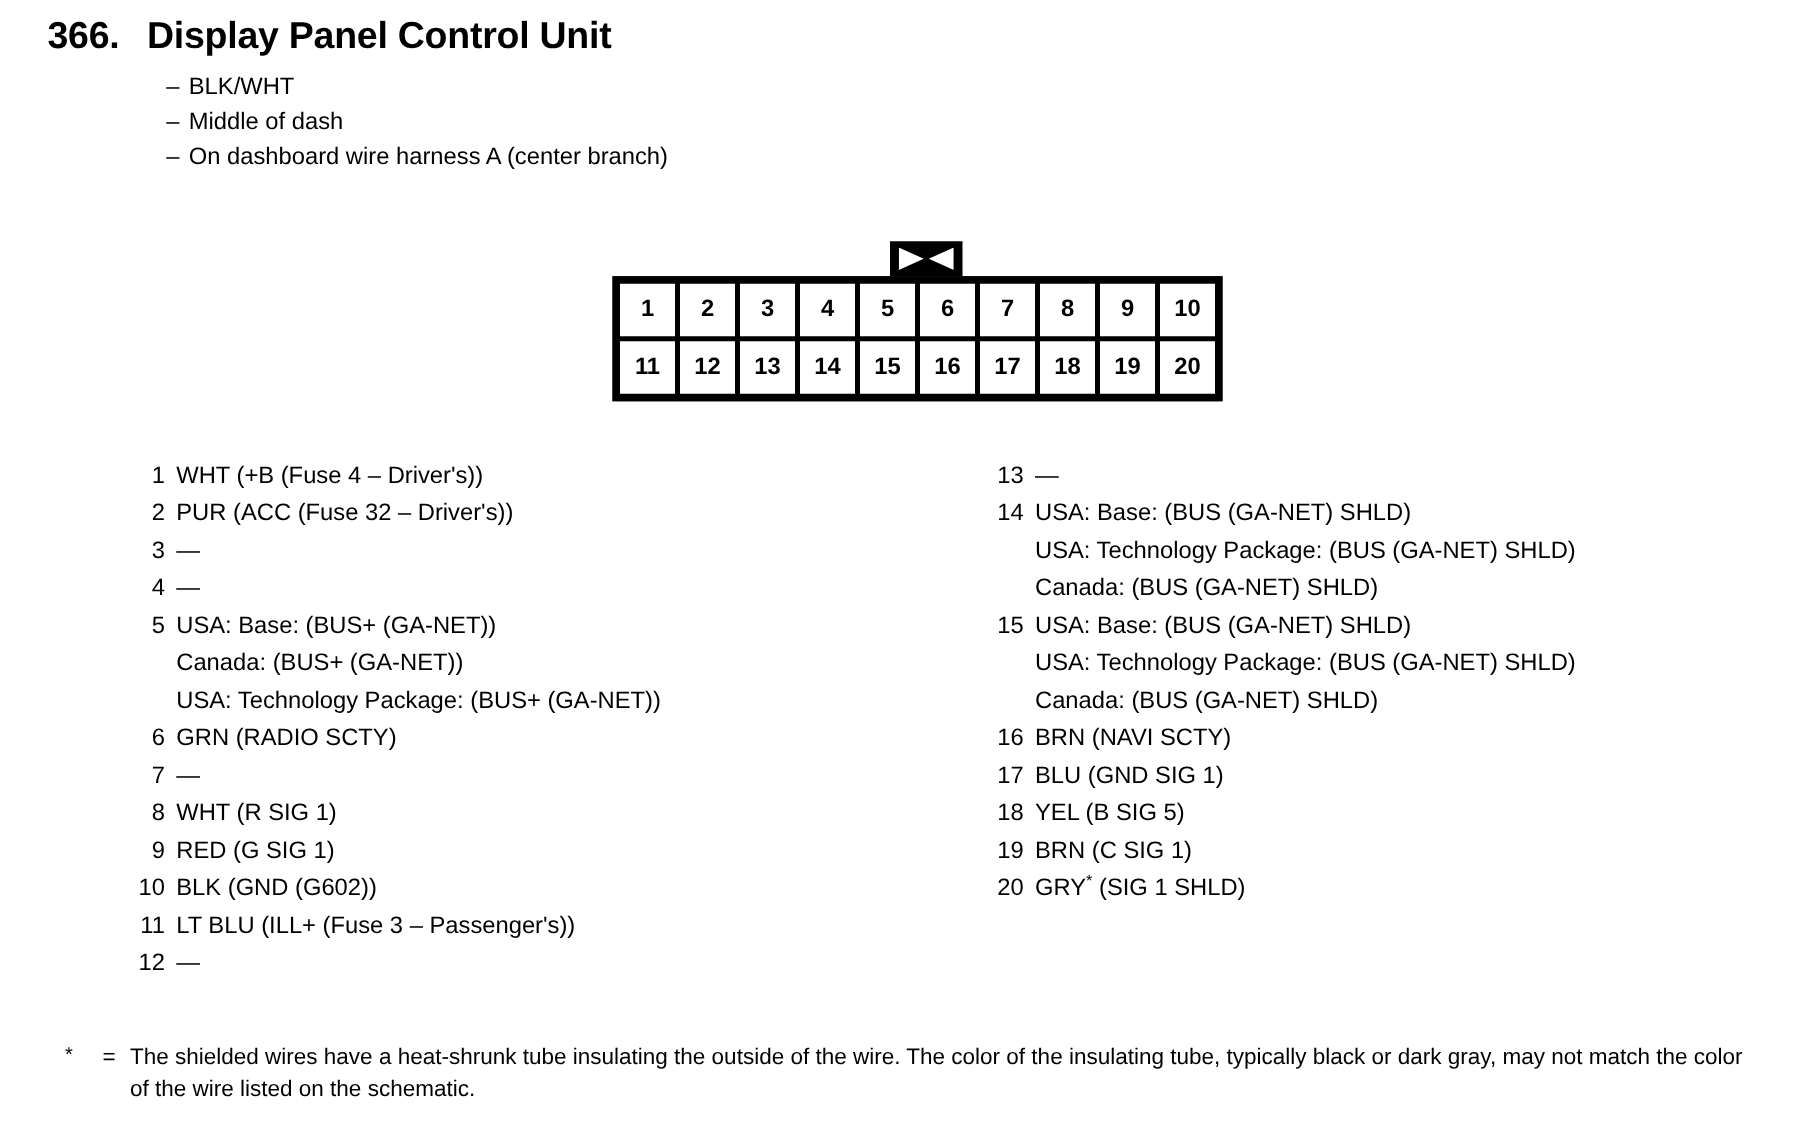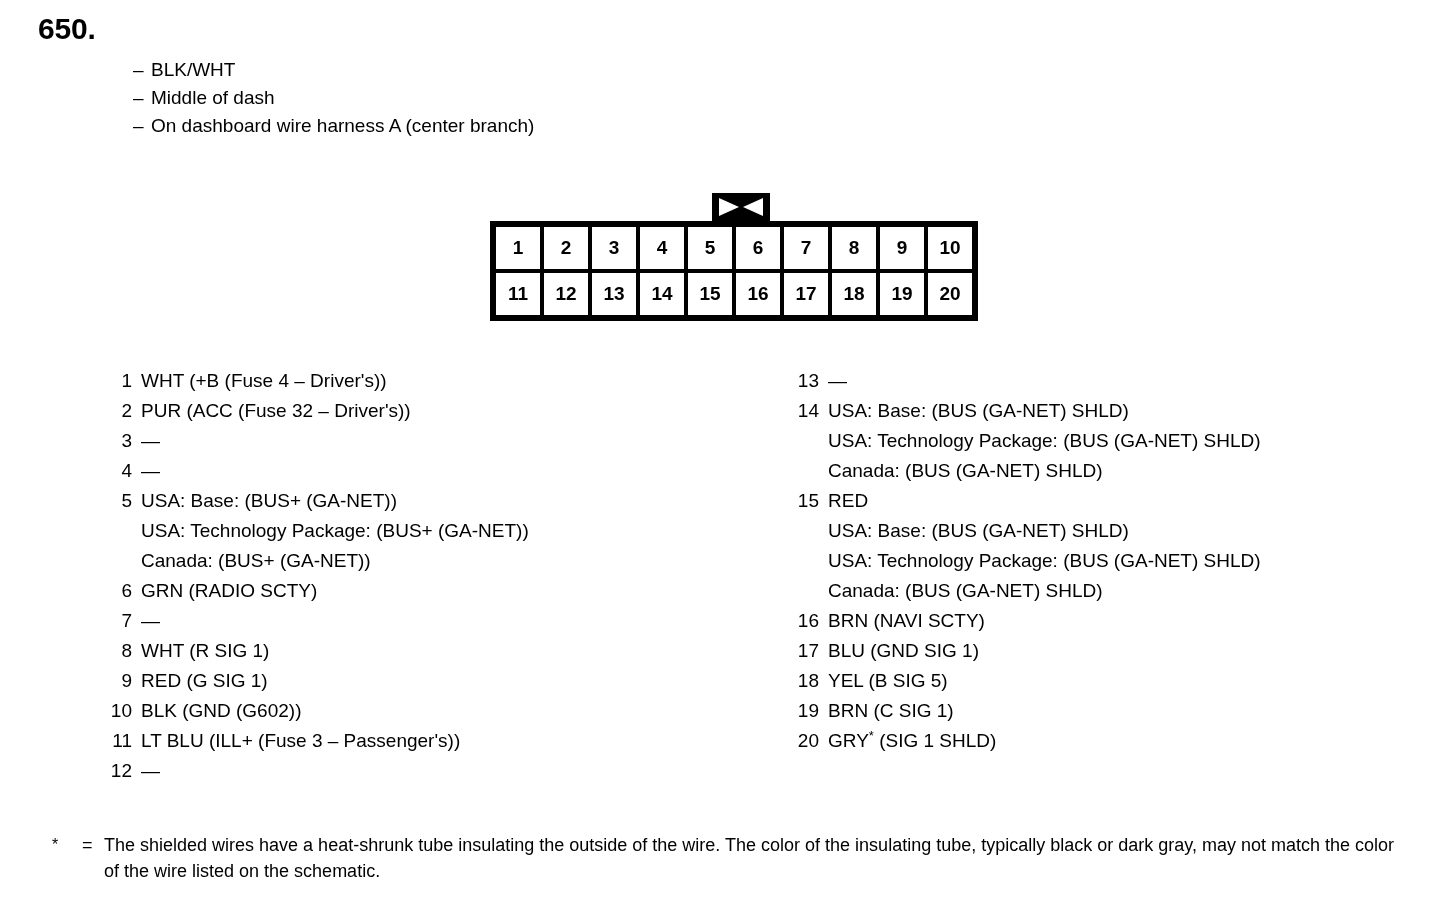--- a/index.html
+++ b/index.html
@@ -144,21 +144,22 @@
   #footnote-text {
     flex: 1 1 auto;
     max-width: 1300px;
   }
 </style>
 </head>
 <body>
 
 <div id="header">
   <div id="title-row">
-    <span id="title-number">650.</span>
+    <span id="title-number">366.</span>
+    <span id="title-text">Display Panel Control Unit</span>
   </div>
   <div id="subtitle-list">
       <div class="subtitle-item">
         <span class="subtitle-dash">–</span>
         <span>BLK/WHT</span>
       </div>
       <div class="subtitle-item">
         <span class="subtitle-dash">–</span>
         <span>Middle of dash</span>
       </div>
@@ -226,22 +227,22 @@
     <div class="pin-entry">
       <div class="pin-num">4</div>
       <div class="pin-body">
         <div class="pin-main"><span>—</span></div>
       </div>
     </div>
     <div class="pin-entry">
       <div class="pin-num">5</div>
       <div class="pin-body">
         <div class="pin-sub">USA: Base: (BUS+ (GA-NET))</div>
+        <div class="pin-sub">Canada: (BUS+ (GA-NET))</div>
         <div class="pin-sub">USA: Technology Package: (BUS+ (GA-NET))</div>
-        <div class="pin-sub">Canada: (BUS+ (GA-NET))</div>
       </div>
     </div>
     <div class="pin-entry">
       <div class="pin-num">6</div>
       <div class="pin-body">
         <div class="pin-main"><span>GRN (RADIO SCTY)</span></div>
       </div>
     </div>
     <div class="pin-entry">
       <div class="pin-num">7</div>
@@ -291,21 +292,20 @@
       <div class="pin-num">14</div>
       <div class="pin-body">
         <div class="pin-sub">USA: Base: (BUS (GA-NET) SHLD)</div>
         <div class="pin-sub">USA: Technology Package: (BUS (GA-NET) SHLD)</div>
         <div class="pin-sub">Canada: (BUS (GA-NET) SHLD)</div>
       </div>
     </div>
     <div class="pin-entry">
       <div class="pin-num">15</div>
       <div class="pin-body">
-        <div class="pin-main"><span>RED</span></div>
         <div class="pin-sub">USA: Base: (BUS (GA-NET) SHLD)</div>
         <div class="pin-sub">USA: Technology Package: (BUS (GA-NET) SHLD)</div>
         <div class="pin-sub">Canada: (BUS (GA-NET) SHLD)</div>
       </div>
     </div>
     <div class="pin-entry">
       <div class="pin-num">16</div>
       <div class="pin-body">
         <div class="pin-main"><span>BRN (NAVI SCTY)</span></div>
       </div>

